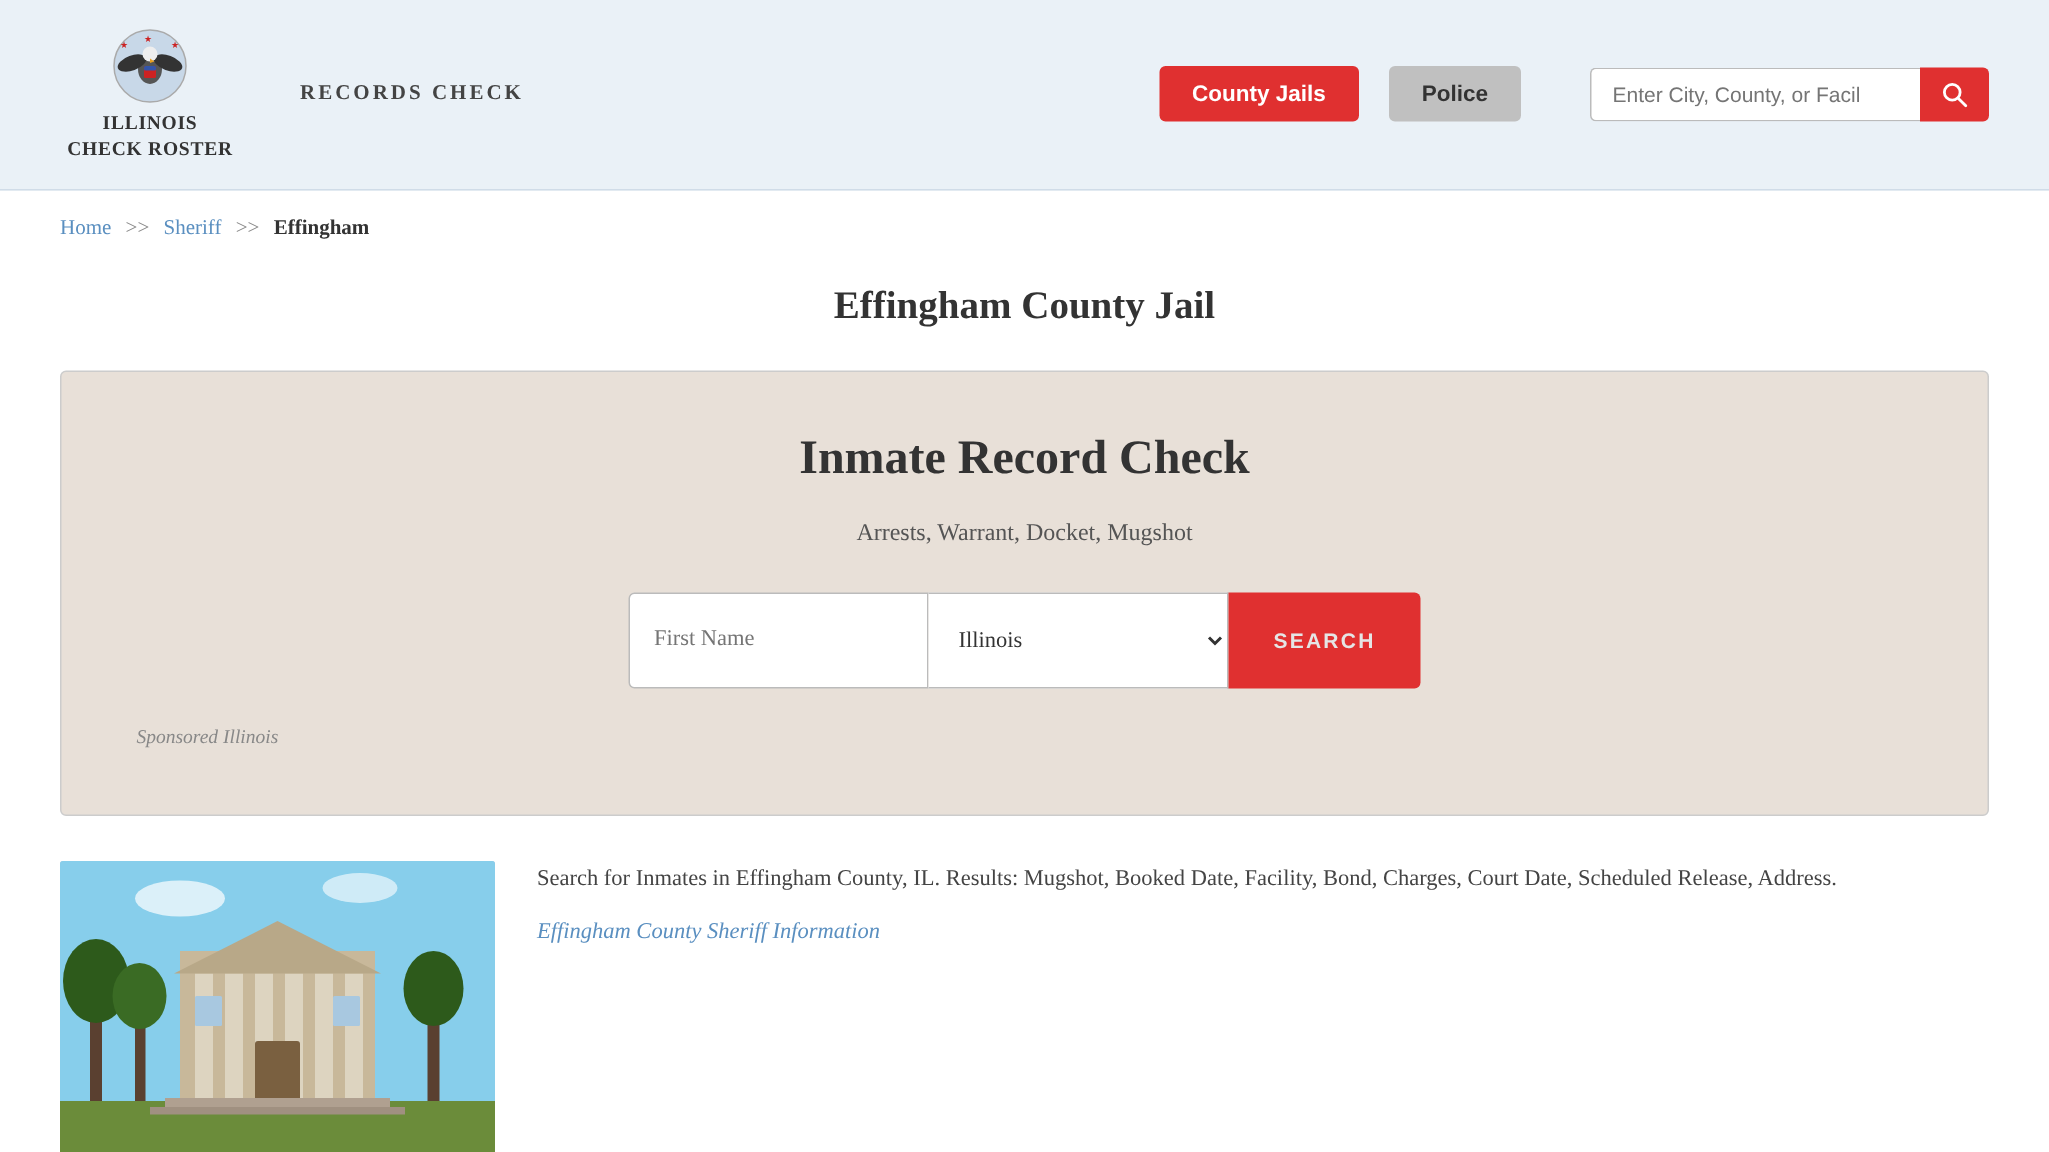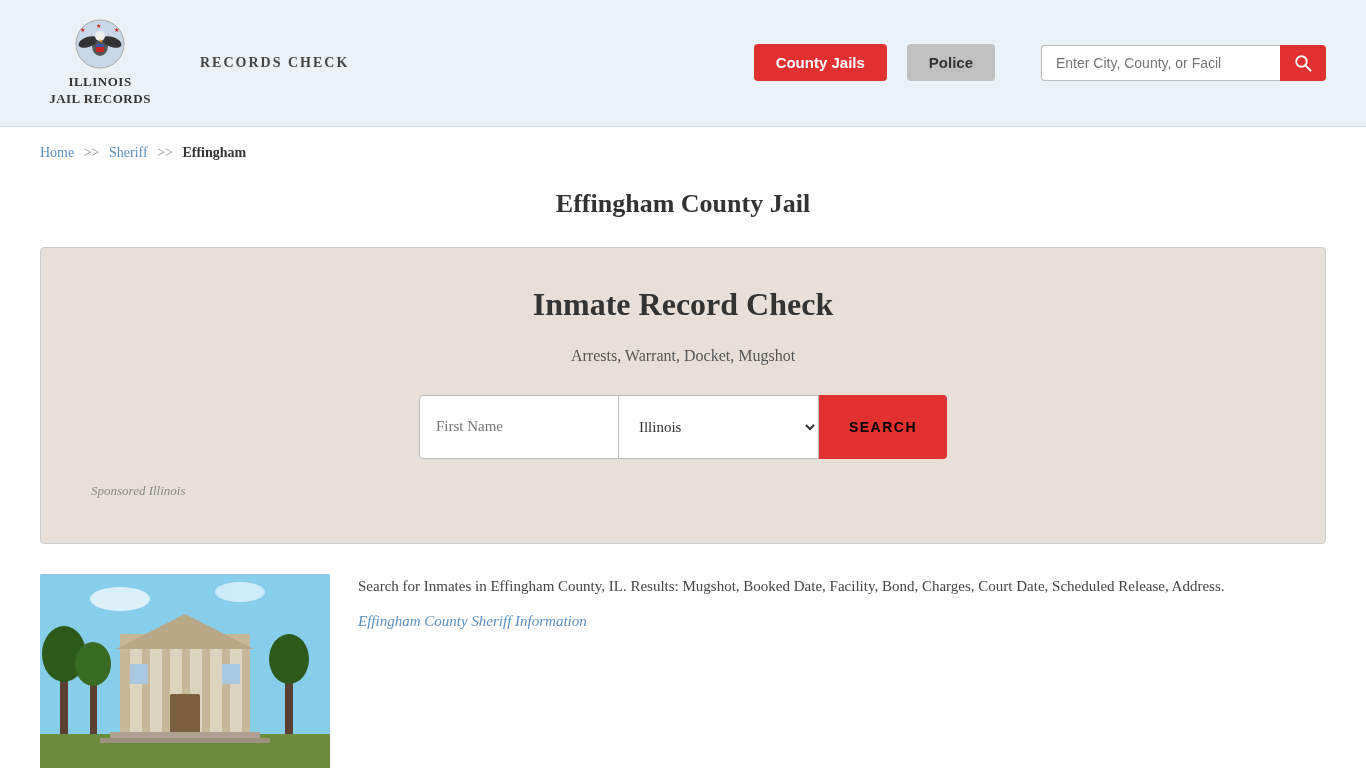--- a/index.html
+++ b/index.html
@@ -68,21 +68,21 @@
       display: flex;
       align-items: center;
       margin-left: 16px;
     }
     .search-bar input {
       padding: 9px 14px;
       font-size: 14px;
       border: 1px solid #bbb;
       border-right: none;
       border-radius: 4px 0 0 4px;
-      width: 239px;
+      width: 220px;
       outline: none;
       color: #888;
     }
     .search-bar button {
       background: #e03030;
       border: none;
       padding: 9px 14px;
       border-radius: 0 4px 4px 0;
       cursor: pointer;
       color: #fff;
@@ -165,21 +165,21 @@
     }
     .search-form select {
       border-radius: 0;
       width: 200px;
       border-left: none;
       background: #fff;
       color: #333;
     }
     .search-form button {
       background: #e03030;
-      color: #000000;
+      color: #e5e5e5;
       border: none;
       padding: 24px 30px;
       font-size: 14px;
       font-weight: bold;
       letter-spacing: 1.5px;
       border-radius: 0 4px 4px 0;
       cursor: pointer;
       text-transform: uppercase;
     }
     .sponsored-results {
@@ -246,21 +246,21 @@
 
       <rect x="22" y="26" width="8" height="8" rx="1" fill="#cc2222"></rect>
       <rect x="22" y="26" width="8" height="3" rx="1" fill="#3355aa"></rect>
 
       <text x="6" y="14" font-size="6" fill="#cc2222">★</text>
       <text x="40" y="14" font-size="6" fill="#cc2222">★</text>
       <text x="22" y="10" font-size="6" fill="#cc2222">★</text>
     </svg>
     <div class="logo-text">
       <span>ILLINOIS</span><br>
-      <span>JAIL RECORDS</span>
+      <span>CHECK ROSTER</span>
     </div>
   </a>
 
   <span class="records-check-label">RECORDS CHECK</span>
 
   <div class="header-spacer"></div>
 
   <div class="nav-buttons">
     <button class="nav-btn nav-btn-county">County Jails</button>
     <button class="nav-btn nav-btn-police">Police</button>

